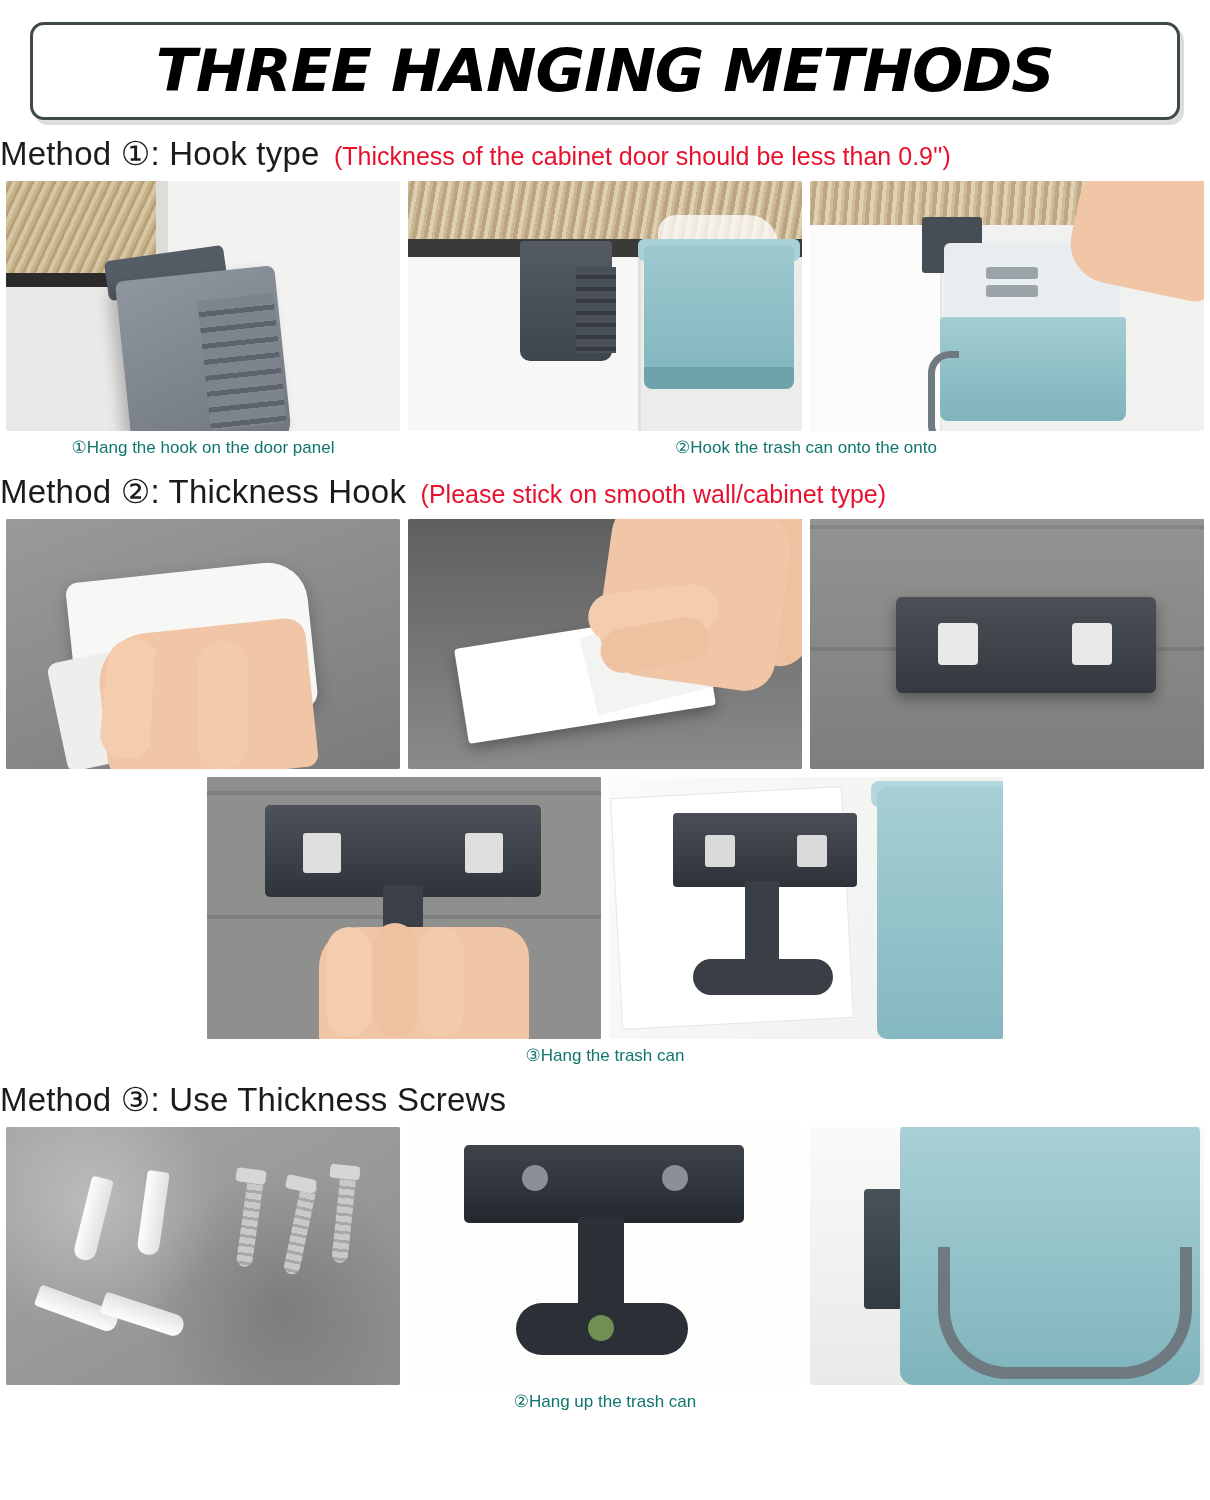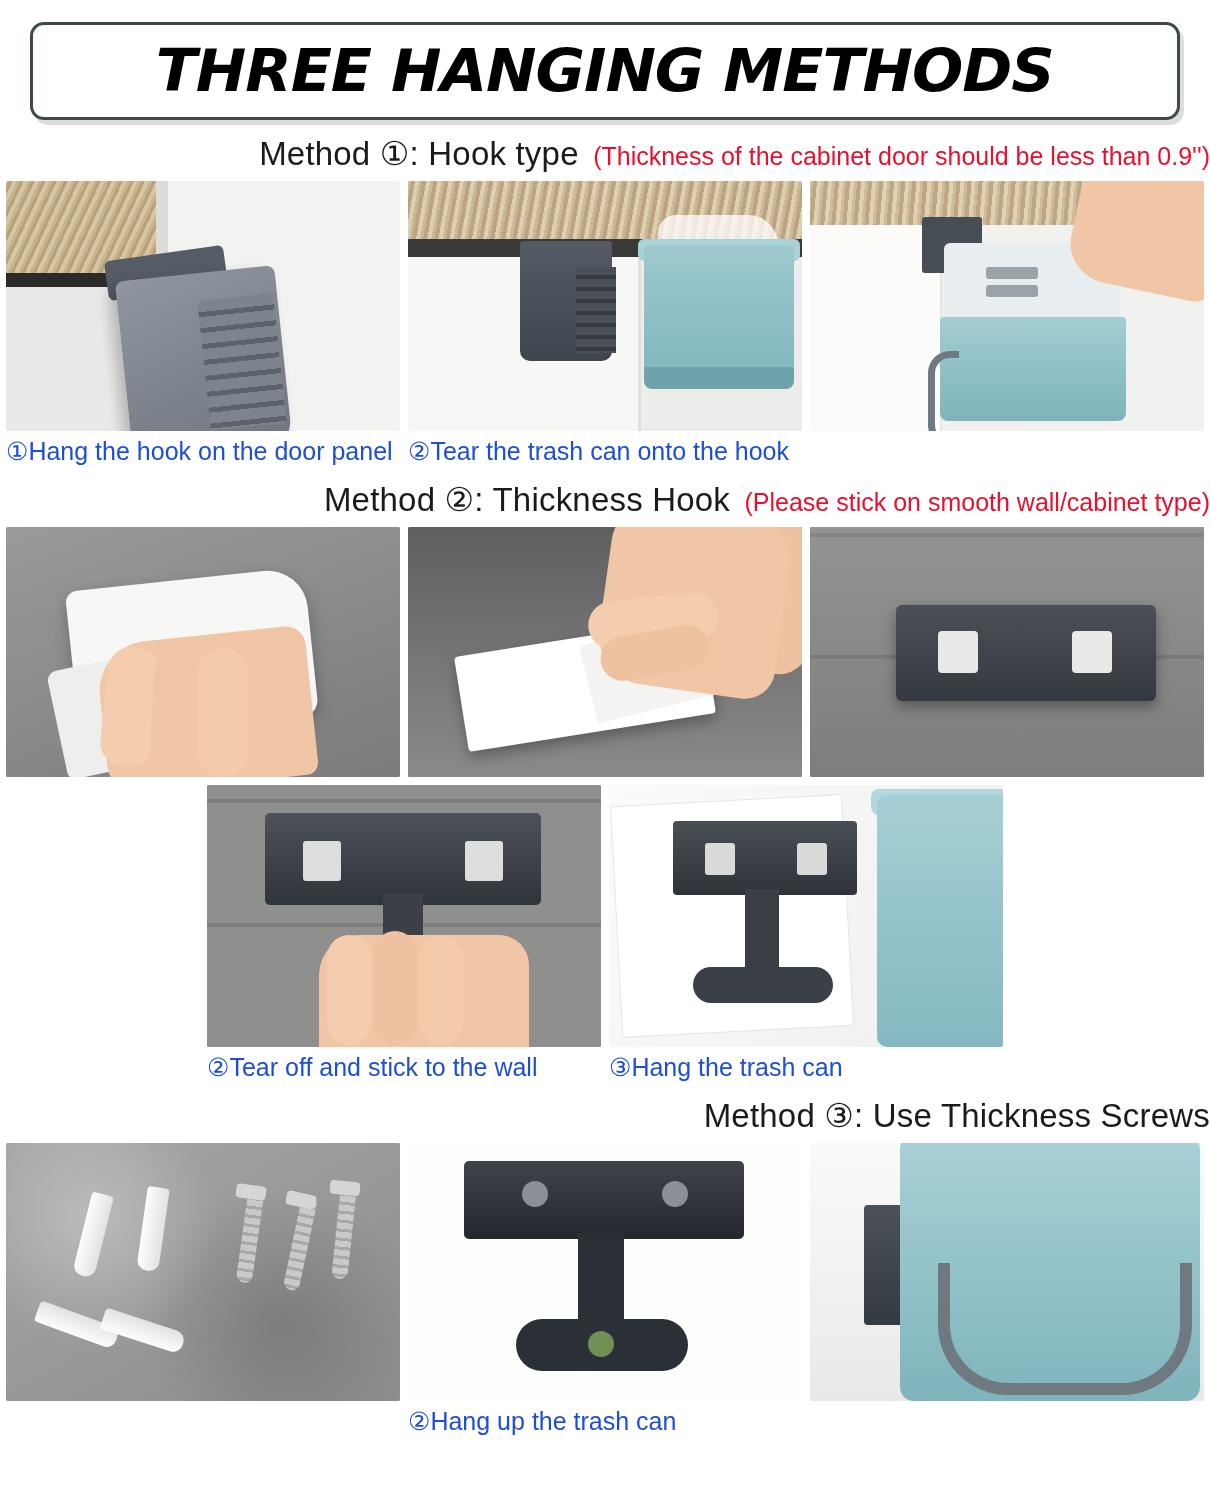--- a/index.html
+++ b/index.html
@@ -34,21 +34,21 @@
     font-style: italic;
     font-size: 58px;
     letter-spacing: -1px;
     color: #000;
     white-space: nowrap;
     transform: scaleX(1.04);
   }
 
   
   .method-heading {
-    text-align: right;
+    text-align: left;
     margin: 14px 0 8px 0;
     white-space: nowrap;
   }
   .method-heading .main {
     font-size: 33px;
     color: #1b1b1b;
     letter-spacing: 0.2px;
   }
   .method-heading .note {
     font-size: 25px;
@@ -78,22 +78,23 @@
 
   
   .captions {
     display: flex;
     justify-content: center;
     gap: 8px;
     padding: 0 6px;
     margin-top: 6px;
   }
   .caption {
-    font-size: 25px;
-    color: #1d4ed8;
+    font-size: 17px;
+    color: #0f766e;
+    text-align: center;
     white-space: nowrap;
   }
   .cap-w1 { width: 394px; }
   .cap-w2 { width: 796px; }
 
   
   .fill { position: absolute; }
 
   
   .p1a { background: #ffffff; }
@@ -285,21 +286,21 @@
     <div class="fill slot2"></div>
     <div class="fill binBody"></div>
     <div class="fill handleC"></div>
     <div class="fill handC"></div>
   </div>
 
 </div>
 
 <div class="captions">
   <div class="caption cap-w1">①Hang the hook on the door panel</div>
-  <div class="caption cap-w2">②Tear the trash can onto the hook</div>
+  <div class="caption cap-w2">②Hook the trash can onto the onto</div>
 </div>
 
 <div class="method-heading">
   <span class="main">Method ②: Thickness Hook</span>
   <span class="note">(Please stick on smooth wall/cabinet type)</span>
 </div>
 
 <div class="row r2">
 
   <div class="photo p2a">
@@ -354,21 +355,20 @@
     <div class="fill padB2"></div>
     <div class="fill stemB"></div>
     <div class="fill footB"></div>
     <div class="fill binBlip"></div>
     <div class="fill binB"></div>
   </div>
 
 </div>
 
 <div class="captions">
-  <div class="caption cap-w1">②Tear off and stick to the wall</div>
   <div class="caption cap-w1">③Hang the trash can</div>
 </div>
 
 <div class="method-heading center-only">
   <span class="main">Method ③: Use Thickness  Screws</span>
 </div>
 
 <div class="row r4">
 
   <div class="photo p4a">

